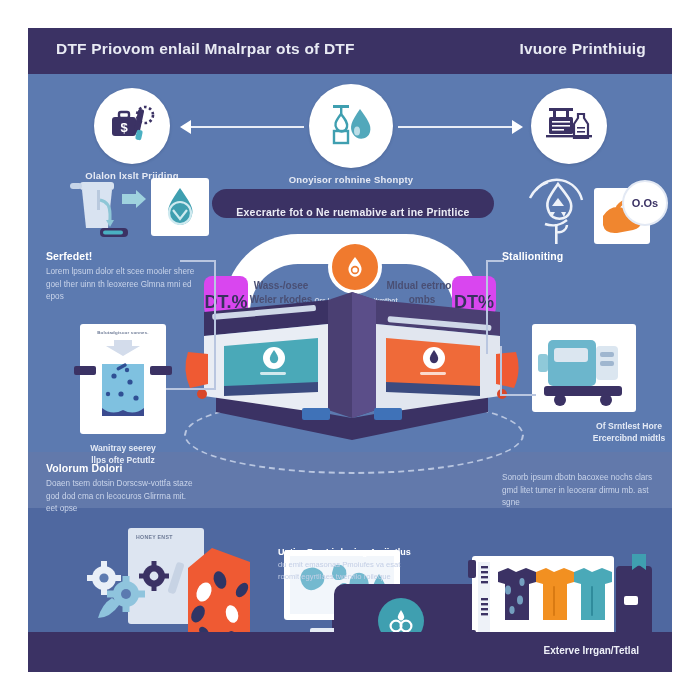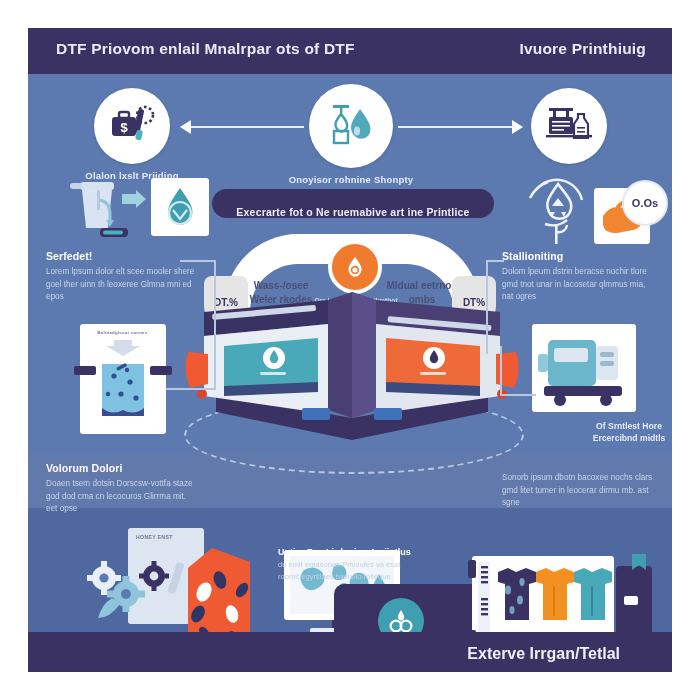--- a/index.html
+++ b/index.html
@@ -32,21 +32,21 @@
   .band-low{position:absolute;left:0;top:424px;width:644px;height:84px;background:#6279ab;}
   .band-bot{position:absolute;left:0;top:480px;width:644px;height:164px;background:#4f68a0;}
 
   
   .arch{position:absolute;left:196px;top:206px;width:256px;height:74px;background:#ffffff;
         border-radius:78px 78px 0 0;}
   .arch-cut{position:absolute;left:222px;top:236px;width:204px;height:48px;background:#5c7ab0;border-radius:60px 60px 0 0;}
   .arch-txt{position:absolute;font-size:10px;font-weight:bold;color:#4a4f74;line-height:1.35;text-align:center;width:80px;margin-top:29px;}
   .orb{position:absolute;left:300px;top:212px;width:46px;height:46px;border-radius:50%;background:#f07a2e;display:flex;align-items:center;justify-content:center;border:4px solid #fff;}
 
-  .dtbadge{position:absolute;width:44px;height:52px;background:#e5e5e5;border-radius:8px 8px 22px 22px;display:flex;align-items:center;justify-content:center;font-size:10px;font-weight:bold;color:#38325f;}
+  .dtbadge{position:absolute;width:44px;height:52px;background:#d946ef;border-radius:8px 8px 22px 22px;display:flex;align-items:center;justify-content:center;font-size:18px;font-weight:bold;color:#38325f;}
 
   .dbl-arrow{position:absolute;left:248px;top:288px;width:160px;height:2px;background:#e5eaf4;}
   .dbl-txt{position:absolute;left:258px;top:268px;width:140px;text-align:center;font-size:6.6px;color:#cfd8ea;line-height:1.4;font-weight:bold;}
 
   
   .blk{position:absolute;width:152px;}
   .blk h4{margin:0 0 4px 0;font-size:10.5px;font-weight:bold;color:#ffffff;letter-spacing:.1px;}
   .blk p{margin:0;font-size:8.2px;line-height:1.55;color:#c9d4ea;}
   .cap{position:absolute;width:150px;text-align:center;font-size:8.6px;font-weight:bold;color:#e4eaf5;line-height:1.45;}
 
@@ -56,21 +56,21 @@
   
   .card{position:absolute;background:#ffffff;border-radius:3px;}
 
   
   .minicard{position:absolute;width:46px;height:48px;background:#fff;border-radius:3px;overflow:hidden;}
   .minicard .mc-top{font-size:4.6px;font-weight:bold;text-align:center;padding-top:3px;color:#5a6a88;letter-spacing:.2px;}
   .minicard .mc-bot{position:absolute;left:3px;right:3px;bottom:3px;height:11px;border-radius:2px;font-size:5.6px;font-weight:bold;color:#fff;display:flex;align-items:center;justify-content:center;letter-spacing:.3px;}
 
   .roundedpanel{position:absolute;background:#3b3264;border-radius:10px;}
   .footerbar{position:absolute;left:0;bottom:0;width:644px;height:40px;background:#3b3264;}
-  .footerbar span{position:absolute;right:52px;top:13px;font-size:16px;font-weight:bold;color:#eef0f8;}
+  .footerbar span{position:absolute;right:33px;top:13px;font-size:10px;font-weight:bold;color:#eef0f8;}
   .lbl-sm{position:absolute;font-size:9px;font-weight:bold;color:#eef1f8;text-align:center;width:140px;line-height:1.4;}
   .lbl-xs{position:absolute;font-size:7.6px;font-weight:bold;color:#d8dfee;text-align:center;width:140px;}
 
   .dashring{position:absolute;border:2px dashed #b9c6e0;border-radius:50%;}
 </style>
 </head>
 <body>
 
 <div id="poster">
   <div class="canvas">
@@ -238,41 +238,42 @@
     </svg>
 
     <div class="blk" style="left:18px;top:222px;">
       <h4>Serfedet!</h4>
       <p>Lorem lpsum dolor elt scee mooler shere goel ther uinn th leoxeree Glmna mni ed epos</p>
     </div>
     <div class="conn" style="left:152px;top:232px;width:34px;height:92px;border-top-width:2px;border-right-width:2px;"></div>
 
     <div class="blk" style="left:474px;top:222px;">
       <h4>Stallioniting</h4>
-      <p>Dolom lpeum dstrin beracse nochir tlore gmd tnot unar in lacosetar qlmmus mia, nat ogres</p>
     </div>
     <div class="conn" style="left:458px;top:232px;width:16px;height:92px;border-top-width:2px;border-left-width:2px;"></div>
 
     <div class="card" style="left:52px;top:296px;width:86px;height:110px;">
       <div style="position:absolute;left:8px;top:6px;width:70px;font-size:4.4px;font-weight:bold;color:#6d7a96;text-align:center;letter-spacing:.2px;">Bolutadgiscor sonnes.</div>
       <svg width="86" height="110" viewBox="0 0 86 110">
         <path d="M34 16 h18 v6 h8 l-17 10 l-17 -10 h8 z" fill="#d3dceb"></path>
         <path d="M22 40 h42 v48 q-10 6 -21 2 q-11 5 -21 -2 z" fill="#7fc1e0"></path>
         <circle cx="34" cy="52" r="2.6" fill="#2f4f94"></circle>
           <circle cx="50" cy="58" r="2.6" fill="#2f4f94"></circle>
         <circle cx="41" cy="70" r="2.6" fill="#2f4f94"></circle>
           <circle cx="56" cy="74" r="2.6" fill="#2f4f94"></circle>
         <circle cx="28" cy="70" r="2.2" fill="#2f4f94"></circle>
           <circle cx="47" cy="46" r="2.2" fill="#2f4f94"></circle>
         <rect x="36" y="44" width="11" height="3.4" rx="1.6" fill="#2f4f94" transform="rotate(-28 36 44)"></rect>
         <path d="M22 84 q10 8 21 2 q11 6 21 -2 v8 h-42 z" fill="#3b4b8f"></path>
       </svg>
       <div style="position:absolute;left:-6px;top:42px;width:22px;height:9px;background:#3b3264;border-radius:2px;"></div>
       <div style="position:absolute;right:-6px;top:42px;width:22px;height:9px;background:#3b3264;border-radius:2px;"></div>
     </div>
+    <div class="cap" style="left:20px;top:414px;white-space:pre-line;">Wanitray seerey
+llps ofte Pctutlz</div>
     <div class="conn" style="left:138px;top:318px;width:48px;height:42px;border-bottom-width:2px;border-right-width:2px;"></div>
 
     <div class="card" style="left:504px;top:296px;width:104px;height:88px;">
       <svg width="104" height="88" viewBox="0 0 104 88">
         <rect x="16" y="16" width="48" height="46" rx="5" fill="#6cb6cc"></rect>
         <rect x="22" y="24" width="34" height="14" rx="3" fill="#dbe6f0"></rect>
         <rect x="64" y="22" width="22" height="34" rx="4" fill="#dbe6f0"></rect>
         <rect x="68" y="28" width="14" height="5" rx="2" fill="#9fb6cf"></rect>
         <rect x="68" y="37" width="14" height="5" rx="2" fill="#9fb6cf"></rect>
         <rect x="12" y="62" width="78" height="10" rx="3" fill="#3b3264"></rect>

